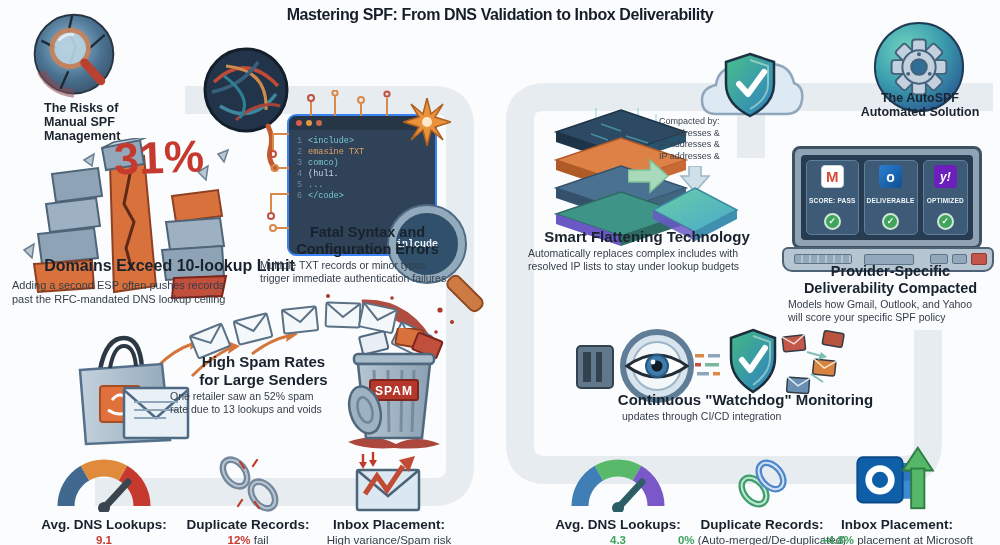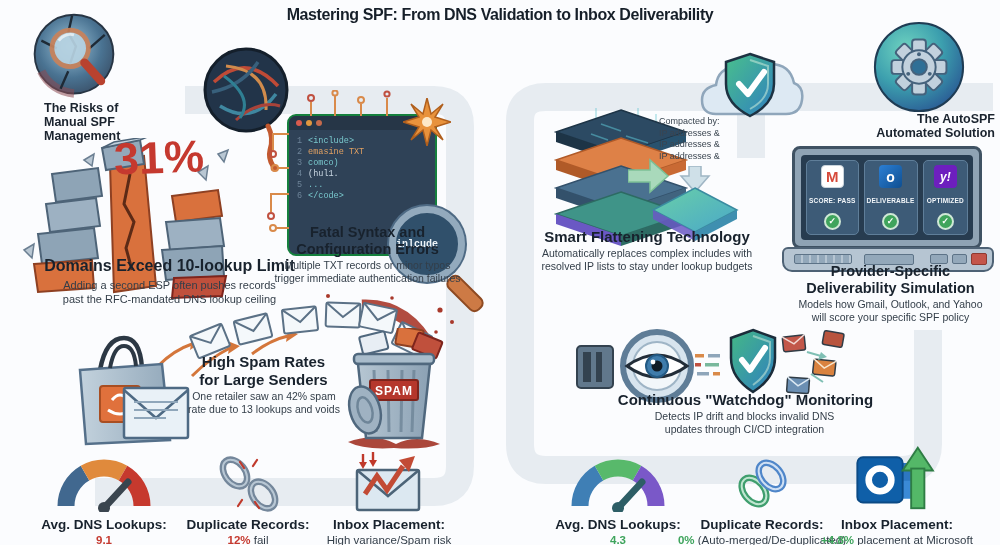--- a/index.html
+++ b/index.html
@@ -6,43 +6,43 @@
   #canvas{position:relative;width:1000px;height:545px;background:#fbfcfe;overflow:hidden;
           font-family:"Liberation Sans",sans-serif;color:#1a232e;}
   .abs{position:absolute;}
   svg{display:block;}
   
   #pipes{position:absolute;left:0;top:0;z-index:0;}
   
   .title{left:0;right:0;top:6px;text-align:center;font-size:16px;font-weight:700;
          letter-spacing:-0.4px;color:#161f29;z-index:5;}
   .h2{font-weight:700;color:#18222d;text-align:center;z-index:5;}
-  .sub{font-size:10.5px;line-height:13px;color:#333e49;text-align:center;z-index:5;}
+  .sub{font-size:10.5px;line-height:13px;color:#333e49;text-align:left;z-index:5;}
   .risk-label{left:44px;top:101px;font-size:12.5px;line-height:14px;font-weight:700;z-index:5;}
-  .autospf-label{left:845px;top:112px;width:150px;font-size:12.5px;line-height:14px;font-weight:700;text-align:right;z-index:5;}
+  .autospf-label{left:845px;top:91px;width:150px;font-size:12.5px;line-height:14px;font-weight:700;text-align:center;z-index:5;}
   .stat31{left:114px;top:132px;font-size:45px;font-weight:800;color:var(--accent-red,#c5392f);
           transform:rotate(-2deg);z-index:4;}
   .domains-h{left:12px;top:257px;width:315px;font-size:16px;}
   .domains-s{left:12px;top:278px;width:315px;font-size:11px;line-height:14px;}
   .syntax-h{left:280px;top:224px;width:175px;font-size:14.5px;line-height:17px;}
   .syntax-s{left:260px;top:259px;width:215px;}
   .spam-h{left:181px;top:353px;width:165px;font-size:15px;line-height:18px;}
   .spam-s{left:170px;top:390px;width:188px;}
   .flattening-h{left:533px;top:228px;width:228px;font-size:15px;}
   .flattening-s{left:528px;top:247px;width:238px;}
   .sim-h{left:793px;top:263px;width:195px;font-size:14.5px;line-height:17px;}
   .sim-s{left:788px;top:298px;width:205px;}
   .mon-h{left:608px;top:391px;width:275px;font-size:15px;}
   .mon-s{left:622px;top:410px;width:245px;}
   .compacted{left:659px;top:116px;font-size:9px;line-height:11.5px;color:#3a4550;z-index:5;}
   .compacted div{white-space:nowrap;}
   
   .icon-layer{z-index:2;}
   
-  .codewin{left:287px;top:114px;width:146px;height:138px;background:#2f4257;border:2px solid #15803d;
+  .codewin{left:287px;top:114px;width:146px;height:138px;background:#2f4257;border:2px solid #3b82f6;
            border-radius:9px;z-index:2;}
   .codebar{height:14px;background:#263647;border-radius:7px 7px 0 0;display:flex;align-items:center;gap:4px;padding-left:7px;}
   .dot{width:6px;height:6px;border-radius:50%;}
   .dot.r{background:#d95b4e;} .dot.y{background:#e0973f;} .dot.g{background:#c46a4c;}
   .codebody{padding:6px 8px;font-family:"Liberation Mono",monospace;font-size:8.5px;line-height:11px;}
   .codeline{white-space:nowrap;}
   .codeline .ln{color:#6e8499;margin-right:6px;}
   .codeline .tok{color:#79c8cd;}
   .codeline:nth-child(2) .tok{color:#e0a062;}
   .codeline:nth-child(4) .tok{color:#c8d6e2;}
@@ -303,21 +303,21 @@
     <g transform="translate(-4,60) rotate(-16)">
       <ellipse cx="18" cy="28" rx="15" ry="24" fill="#9fb2c2" stroke="#50687e" stroke-width="2.5"></ellipse>
       <ellipse cx="18" cy="28" rx="7" ry="13" fill="none" stroke="#6e8598" stroke-width="2.5"></ellipse>
     </g>
   </svg>
   <div class="abs h2 spam-h">
     <div>High Spam Rates</div>
     <div>for Large Senders</div>
   </div>
   <div class="abs sub spam-s">
-    <div>One retailer saw an 42% spam</div>
+    <div>One retailer saw an 52% spam</div>
     <div>rate due to 13 lookups and voids</div>
   </div>
 
   <svg class="abs icon-layer" style="left:694px;top:40px" width="112" height="86" viewBox="0 0 112 86">
     <defs>
         <linearGradient id="gShield" x1="0" y1="0" x2="1" y2="1">
       <stop offset="0%" stop-color="#49c08c"></stop>
           <stop offset="100%" stop-color="#2f7fc0"></stop>
         </linearGradient>
       </defs>
@@ -444,21 +444,21 @@
     <div class="lap-base">
       <div class="lap-keys"></div>
       <div class="lap-pad"></div>
       <div class="lap-k1"></div>
       <div class="lap-k2"></div>
       <div class="lap-k3"></div>
     </div>
   </div>
   <div class="abs h2 sim-h">
     <div>Provider-Specific</div>
-    <div>Deliverability Simulation</div>
+    <div>Deliverability Compacted</div>
   </div>
   <div class="abs sub sim-s">
     <div>Models how Gmail, Outlook, and Yahoo</div>
     <div>will score your specific SPF policy</div>
   </div>
 
   <svg class="abs icon-layer" style="left:575px;top:326px" width="272" height="80" viewBox="0 0 272 80">
     <defs>
         <linearGradient id="gShield2" x1="0" y1="0" x2="1" y2="1">
       <stop offset="0%" stop-color="#44b886"></stop>
@@ -505,21 +505,20 @@
         </g>
       <g stroke="#7fbfb4" stroke-width="2">
           <line x1="24" y1="22" x2="38" y2="26"></line>
           <line x1="28" y1="44" x2="40" y2="52"></line>
         </g>
       <polygon points="38,22 44,27 35,30" fill="#7fbfb4"></polygon>
     </g>
   </svg>
   <div class="abs h2 mon-h">Continuous "Watchdog" Monitoring</div>
   <div class="abs sub mon-s">
-    <div>Detects IP drift and blocks invalid DNS</div>
     <div>updates through CI/CD integration</div>
   </div>
 
   <div class="stat stats-left" style="left:4px;top:454px">
     <div class="sicon">
       <svg width="104" height="58" viewBox="0 0 104 58">
         <path d="M14 52 A38 38 0 0 1 33 19.1" fill="none" stroke="#41688f" stroke-width="17"></path>
         <path d="M33 19.1 A38 38 0 0 1 71 19.1" fill="none" stroke="#e08a3c" stroke-width="17"></path>
         <path d="M71 19.1 A38 38 0 0 1 90 52" fill="none" stroke="#c6392e" stroke-width="17"></path>
         <line x1="52" y1="54" x2="76" y2="28" stroke="#3a454f" stroke-width="7" stroke-linecap="round"></line>

